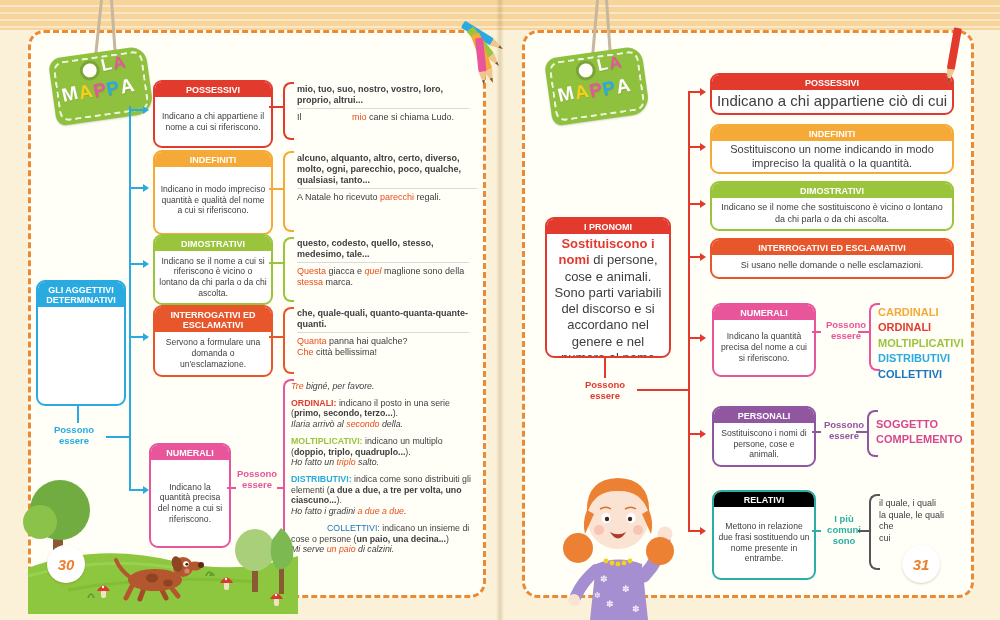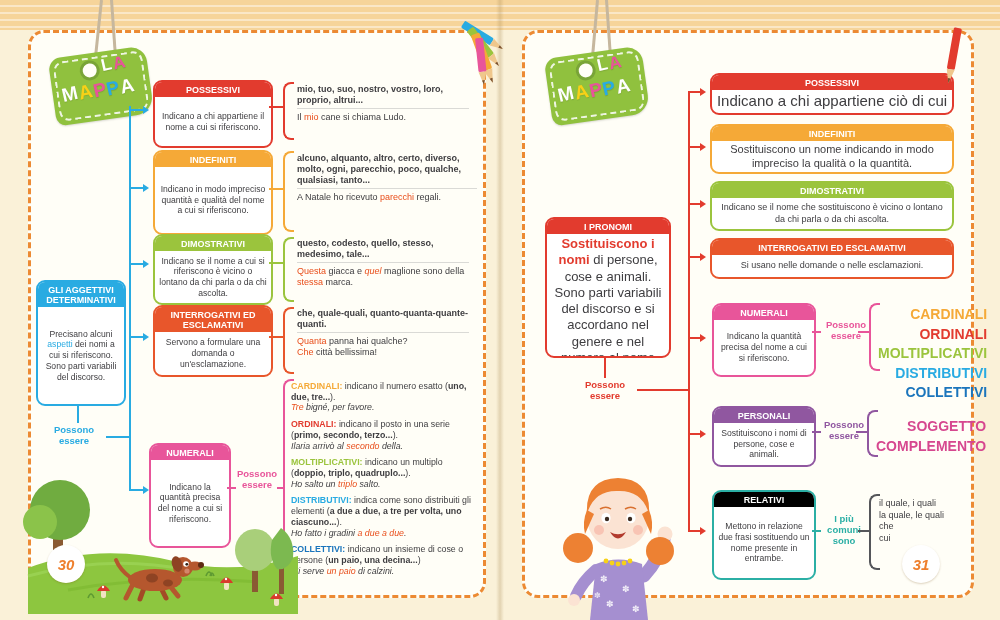--- a/index.html
+++ b/index.html
@@ -47,21 +47,21 @@
   
   .exg{position:absolute;font-size:9px;line-height:1.22;text-align:left}
   .exg .words{font-weight:bold}
   .exg .rule{border-top:1px solid #DADAD6;margin:2.5px 0}
   .exg .sent{white-space:pre-line}
   .numitem{margin-bottom:6px}
   .numitem .d{font-size:8.8px;line-height:1.22}
   .numitem .e{font-size:8.8px;line-height:1.22;font-style:italic}
 
   
-  .sublist{position:absolute;font-weight:bold;font-size:14px;line-height:1.4;text-align:right}
+  .sublist{position:absolute;font-weight:bold;font-size:11px;line-height:1.4;text-align:left}
   .sublist span{display:block}
   .plainlist{position:absolute;font-size:9px;line-height:1.3;text-align:left}
   .plainlist span{display:block}
 
   
   .string{position:absolute;width:3px;background:#C6B79E;transform-origin:top center}
   .tag{position:absolute;width:98px;height:68px;transform:rotate(-8deg)}
   .tag .shape{position:absolute;inset:0;background:#90C13E;border-radius:12px 16px 18px 10px;box-shadow:0 1px 2px rgba(0,0,0,.15)}
   .tag .dashb{position:absolute;inset:4px;border:2px dashed #fff;border-radius:10px;opacity:.85}
   .tag .hole{position:absolute;left:30px;top:7px;width:14px;height:14px;background:#FFFEF7;border:3px solid #79A437;border-radius:50%}
@@ -103,23 +103,20 @@
 <div class="arr ac-blue" style="left:143px;top:184px"></div>
 <div class="stub lc-blue" style="left:131px;top:263px;width:12px"></div>
 <div class="arr ac-blue" style="left:143px;top:260px"></div>
 <div class="stub lc-blue" style="left:131px;top:336px;width:12px"></div>
 <div class="arr ac-blue" style="left:143px;top:333px"></div>
 <div class="stub lc-blue" style="left:131px;top:489px;width:12px"></div>
 <div class="arr ac-blue" style="left:143px;top:486px"></div>
 
 <div class="box c-blue" style="left:36px;top:280px;width:86px;height:122px">
   <div class="hd">GLI AGGETTIVI DETERMINATIVI</div>
-  <div class="bd">
-      <div><span>Precisano alcuni </span><span style="color: rgb(41, 171, 226);">aspetti</span><span> dei nomi a cui si riferiscono. Sono parti variabili del discorso.</span></div>
-    </div>
 </div>
 <div class="conn tc-blue" style="left:42px;top:424px;width:64px">Possono essere</div>
 
 <div class="box c-red" style="left:153px;top:80px;width:116px;height:64px">
   <div class="hd">POSSESSIVI</div>
   <div class="bd">
       <div>Indicano a chi appartiene il nome a cui si riferiscono.</div>
     </div>
 </div>
 <div class="box c-orange" style="left:153px;top:150px;width:116px;height:81px">
@@ -156,58 +153,57 @@
 <div class="stub lc-rust" style="left:269px;top:336px;width:14px"></div>
 <div class="bracket bc-rust" style="left:283px;top:307px;height:63px"></div>
 <div class="stub lc-pink" style="left:227px;top:487px;width:9px"></div>
 <div class="conn tc-pink" style="left:233px;top:468px;width:48px">Possono essere</div>
 <div class="stub lc-pink" style="left:277px;top:487px;width:6px"></div>
 <div class="bracket bc-pink" style="left:283px;top:379px;height:218px"></div>
 
 <div class="exg" style="left:297px;top:84px;width:172px">
   <div class="words">mio, tuo, suo, nostro, vostro, loro, proprio, altrui...</div>
   <div class="rule"></div>
-  <div class="sent"><span>Il </span><span style="color: rgb(233, 78, 27);">mio</span><span> cane si chiama Ludo.</span></div>
+  <div class="sent"><span>Il </span><span style="color: rgb(233, 78, 27); margin-left: 48px;">mio</span><span> cane si chiama Ludo.</span></div>
 </div>
 <div class="exg" style="left:297px;top:153px;width:180px">
   <div class="words">alcuno, alquanto, altro, certo, diverso, molto, ogni, parecchio, poco, qualche, qualsiasi, tanto...</div>
   <div class="rule"></div>
   <div class="sent"><span>A Natale ho ricevuto </span><span style="color: rgb(233, 78, 27);">parecchi</span><span> regali.</span></div>
 </div>
 <div class="exg" style="left:297px;top:238px;width:172px">
   <div class="words">questo, codesto, quello, stesso, medesimo, tale...</div>
   <div class="rule"></div>
   <div class="sent"><span style="color: rgb(233, 78, 27);">Questa</span><span> giacca e </span><span style="color: rgb(233, 78, 27); font-style: italic;">quel</span><span> maglione sono della </span><span style="color: rgb(233, 78, 27);">stessa</span><span> marca.</span></div>
 </div>
 <div class="exg" style="left:297px;top:308px;width:172px">
   <div class="words">che, quale-quali, quanto-quanta-quante-quanti.</div>
   <div class="rule"></div>
   <div class="sent"><span style="color: rgb(233, 78, 27);">Quanta</span><span> panna hai qualche?
 </span><span style="color: rgb(233, 78, 27);">Che</span><span> città bellissima!</span></div>
 </div>
 
 <div class="exg" style="left:291px;top:381px;width:184px">
   <div class="numitem">
-    <div class="d"><span style="color: rgb(245, 169, 55); font-weight: bold;">CARDINALI: </span><span>indicano il numero esatto (</span><span style="font-weight: bold;">uno, due, tre...</span><span>).</span></div>
     <div class="e"><span style="color: rgb(233, 78, 27);">Tre</span><span> bigné, per favore.</span></div>
   </div>
   <div class="numitem">
     <div class="d"><span style="color: rgb(226, 59, 46); font-weight: bold;">ORDINALI: </span><span>indicano il posto in una serie (</span><span style="font-weight: bold;">primo, secondo, terzo...</span><span>).</span></div>
     <div class="e"><span>Ilaria arrivò al </span><span style="color: rgb(233, 78, 27); margin-top: 8px;">secondo</span><span> della.</span></div>
   </div>
   <div class="numitem">
     <div class="d"><span style="color: rgb(155, 196, 61); font-weight: bold;">MOLTIPLICATIVI: </span><span>indicano un multiplo (</span><span style="font-weight: bold;">doppio, triplo, quadruplo...</span><span>).</span></div>
-    <div class="e"><span>Ho salto un </span><span style="color: rgb(233, 78, 27); margin-top: 24px;">triplo</span><span> salto.</span></div>
+    <div class="e"><span>Ho fatto un </span><span style="color: rgb(233, 78, 27); margin-top: 24px;">triplo</span><span> salto.</span></div>
   </div>
   <div class="numitem">
     <div class="d"><span style="color: rgb(41, 171, 226); font-weight: bold;">DISTRIBUTIVI: </span><span>indica come sono distribuiti gli elementi (</span><span style="font-weight: bold;">a due a due, a tre per volta, uno ciascuno...</span><span>).</span></div>
     <div class="e"><span>Ho fatto i gradini </span><span style="color: rgb(233, 78, 27);">a due a due</span><span>.</span></div>
   </div>
   <div class="numitem">
-    <div class="d"><span style="color: rgb(27, 117, 188); font-weight: bold;">COLLETTIVI: </span><span>indicano un insieme di cose o persone (</span><span style="font-weight: bold;">un paio, una decina...</span><span>)</span></div>
+    <div class="d"><span style="color: rgb(27, 117, 188); font-weight: normal; margin-left: 36px;">COLLETTIVI: </span><span>indicano un insieme di cose o persone (</span><span style="font-weight: bold;">un paio, una decina...</span><span>)</span></div>
     <div class="e"><span>Mi serve </span><span style="color: rgb(233, 78, 27);">un paio</span><span> di calzini.</span></div>
   </div>
 </div>
 
 <svg style="left:405px;top:20px" width="78" height="80" viewBox="0 0 78 80">
   <g transform="translate(58,4) rotate(-58)">
       <rect x="-4" y="0" width="8" height="34" rx="1.5" fill="#29ABE2"></rect>
       <path d="M-4 34 L0 47 L4 34 Z" fill="#EFC78C"></path>
       <path d="M-1.4 42.5 L0 47 L1.4 42.5 Z" fill="#7A5230"></path>
     </g>

